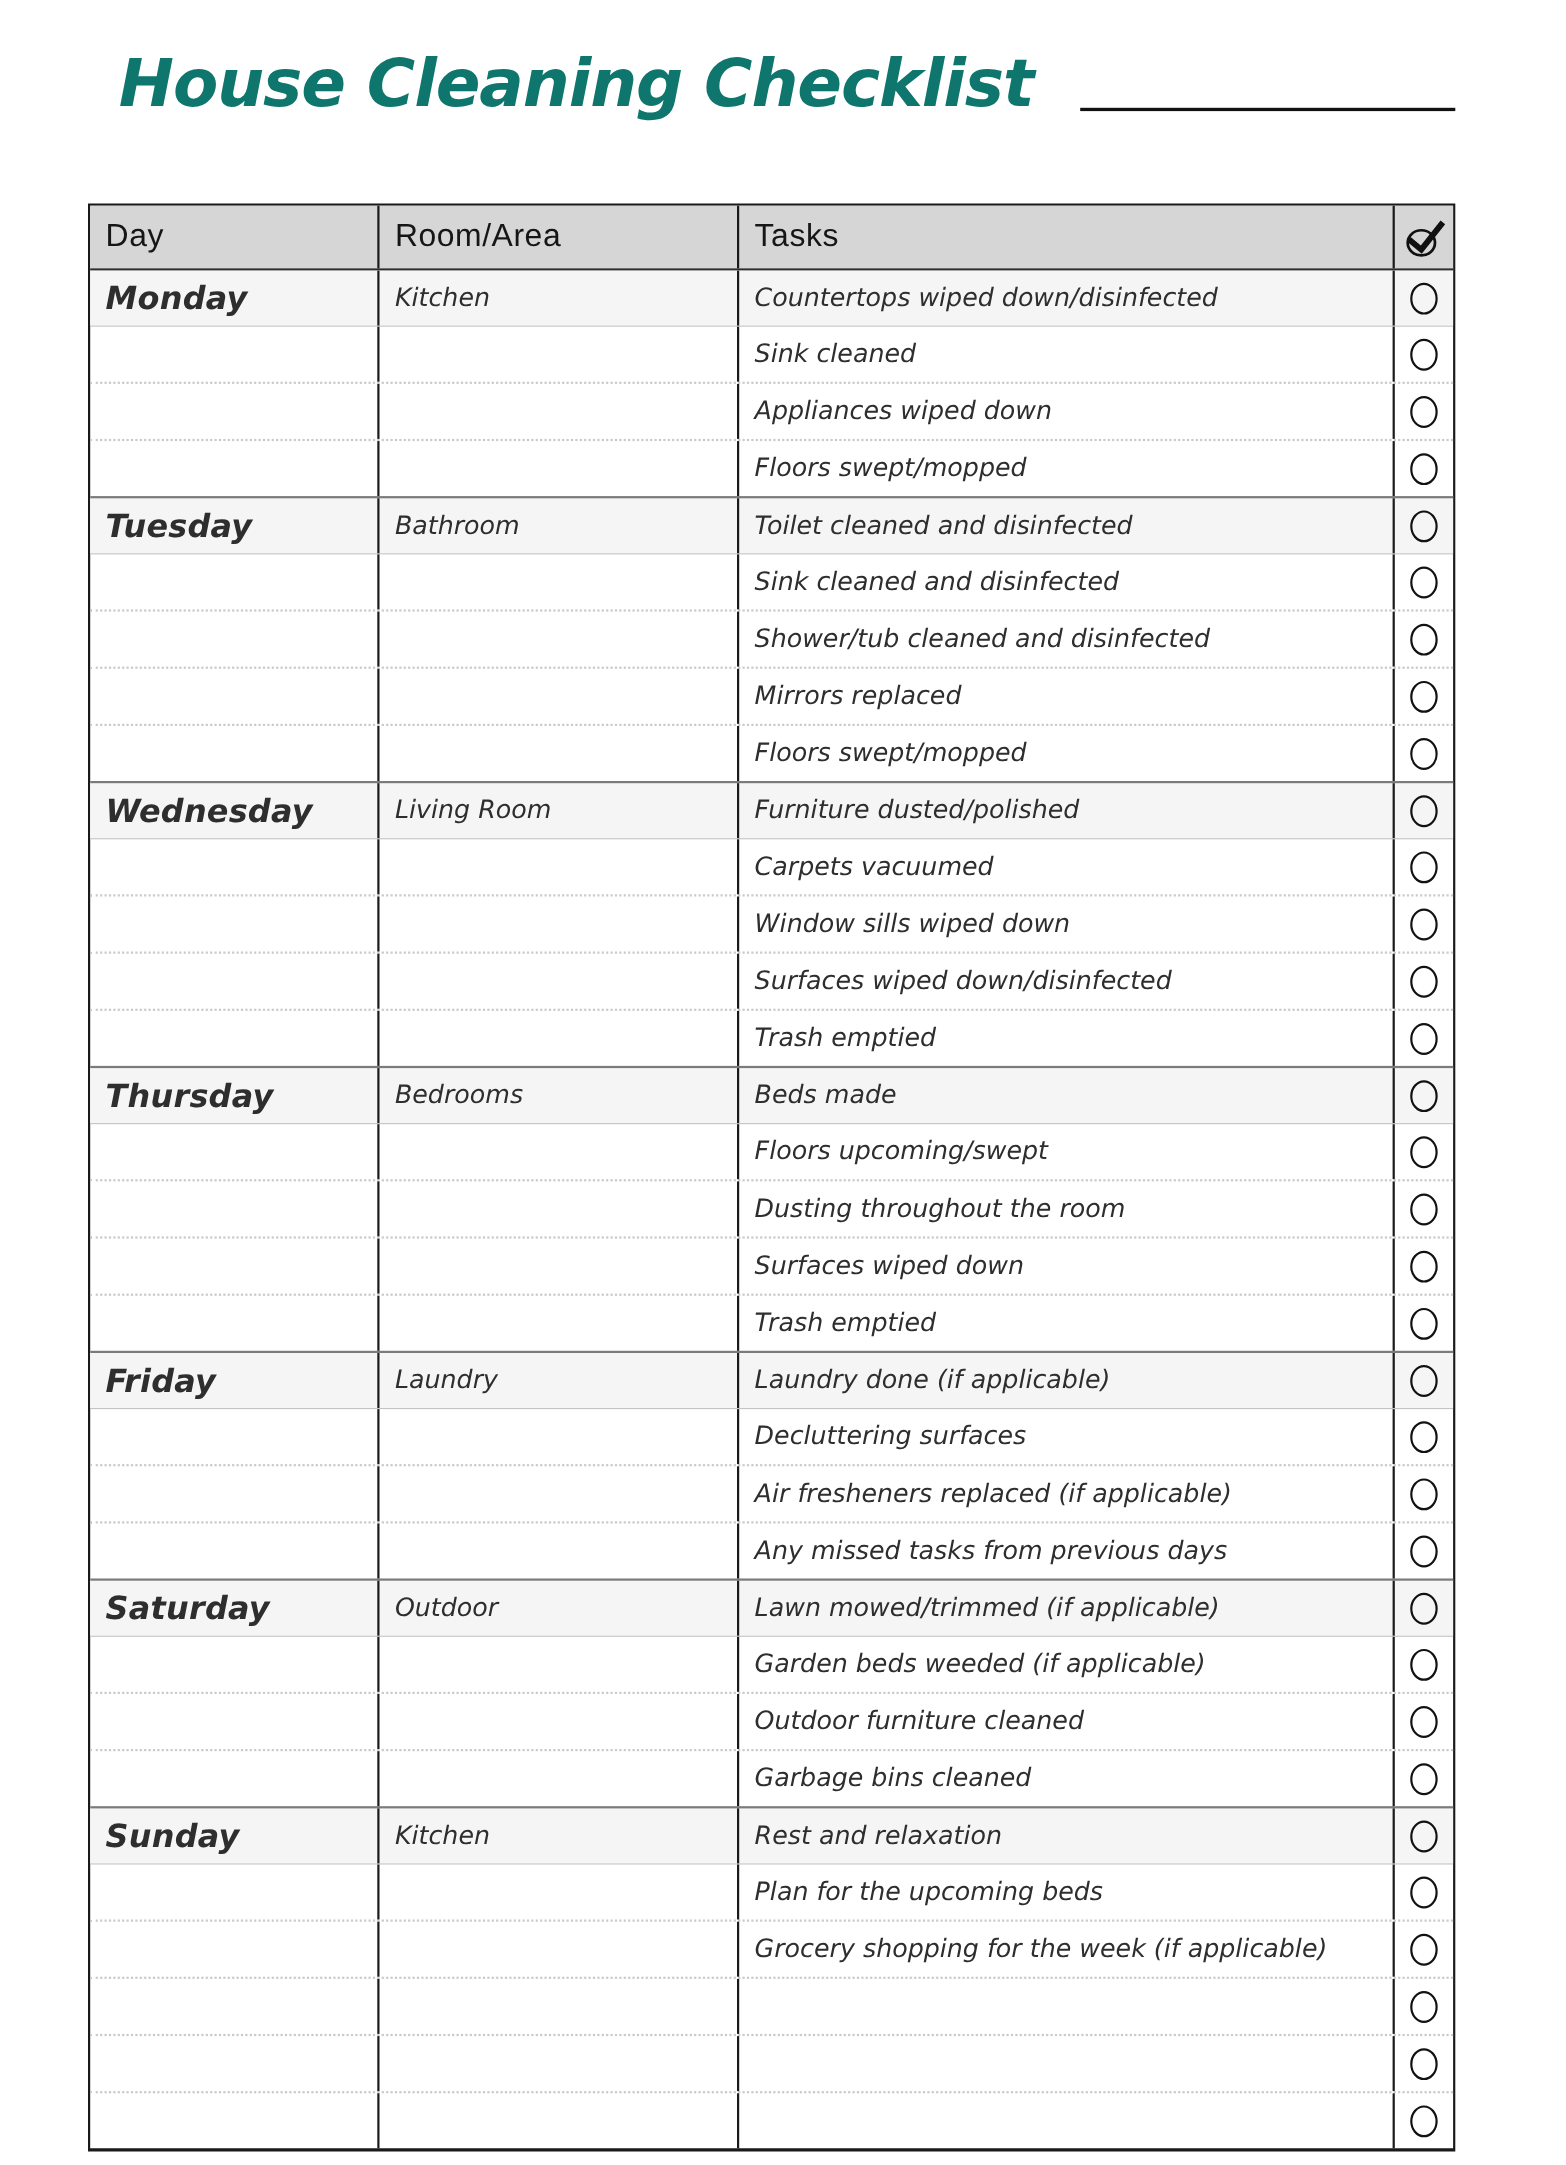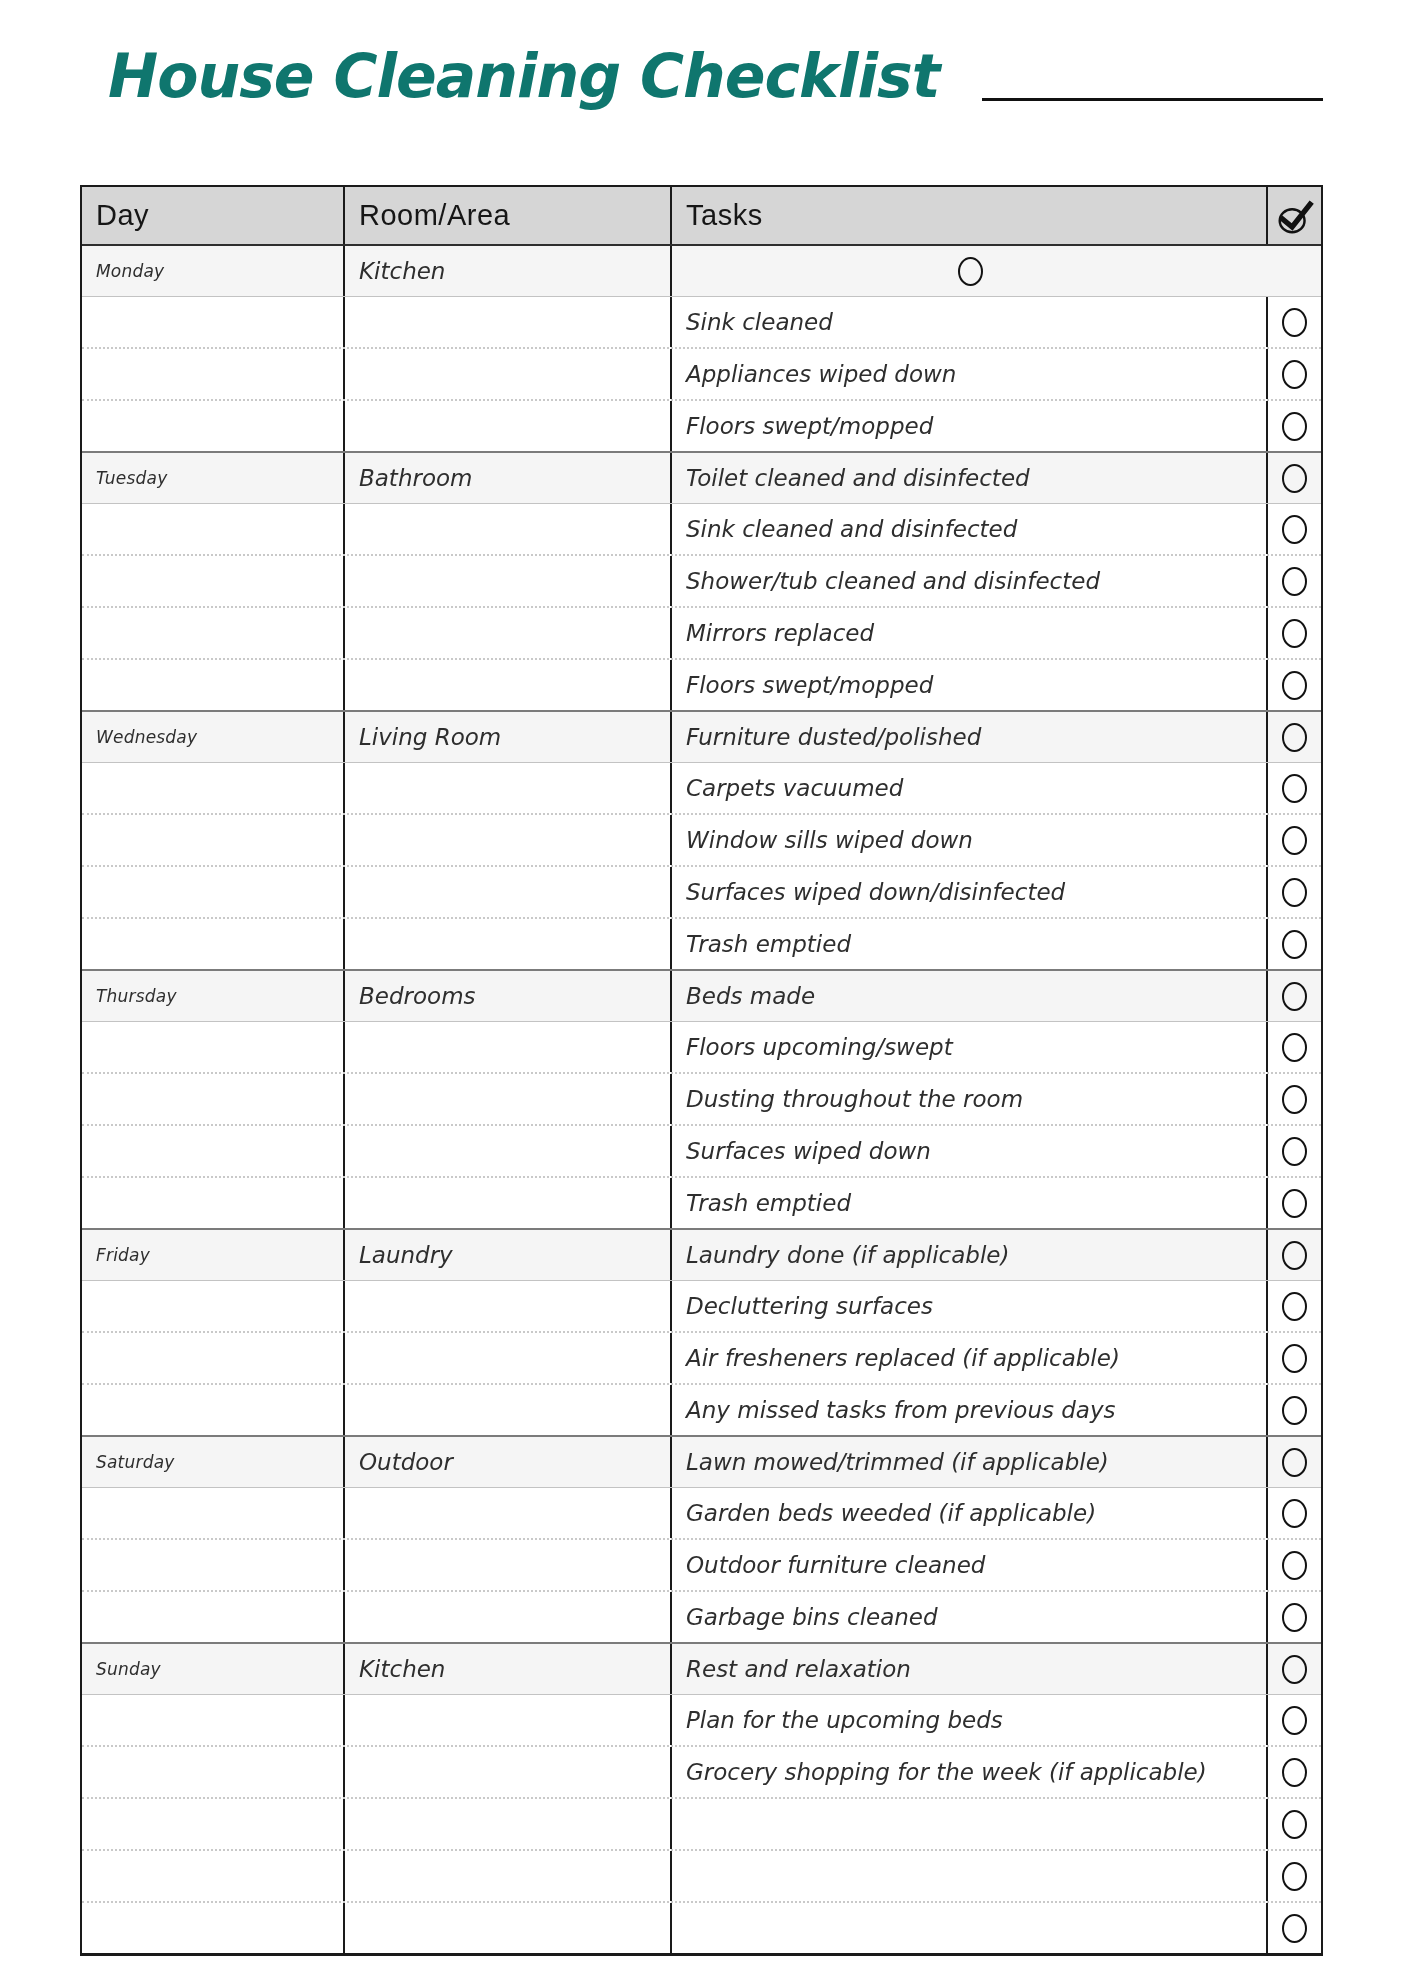--- a/index.html
+++ b/index.html
@@ -72,21 +72,21 @@
     color: #161616;
     letter-spacing: 0.5px;
   }
 
   
   .day-text, .room-text, .task-text {
     font-family: "DejaVu Sans", sans-serif;
     font-style: italic;
     color: #2e2e2e;
   }
-  .day-text  { font-size: 17px; font-weight: normal; letter-spacing: 0.2px; }
+  .day-text  { font-size: 29px; font-weight: bold; letter-spacing: 0.2px; }
   .room-text { font-size: 23px; }
   .task-text { font-size: 23px; }
 
   
   .day-row { background: #f5f5f5; border-top: 2px solid #7b7b7b; }
   .day-row.first-group { border-top: none; }
   .task-row.first-task { border-top: 1px solid #c3c3c3; }
   .task-row:not(.first-task) { border-top: 2px dotted #c9c9c9; }
 
   
@@ -119,20 +119,21 @@
         <svg class="hdr-check-svg" width="42" height="42" viewBox="0 0 44 44" aria-hidden="true">
           <ellipse cx="19" cy="27" rx="13" ry="12" fill="none" stroke="#111111" stroke-width="2.6"></ellipse>
           <path d="M7 23.5 L19 33.5 L39.5 7.5" fill="none" stroke="#111111" stroke-width="5.6" stroke-linejoin="miter"></path>
         </svg>
       </div>
     </div>
     <div id="rows">
         <div class="row day-row first-group">
           <div class="cell c-day day-text">Monday</div>
           <div class="cell c-room room-text">Kitchen</div>
+          <div class="cell c-task task-text">Countertops wiped down/disinfected</div>
           <div class="cell c-check">
             <span class="circle"></span>
           </div>
         </div>
         <div class="row task-row first-task">
           <div class="cell c-day day-text"></div>
           <div class="cell c-room room-text"></div>
           <div class="cell c-task task-text">Sink cleaned</div>
           <div class="cell c-check">
             <span class="circle"></span>

